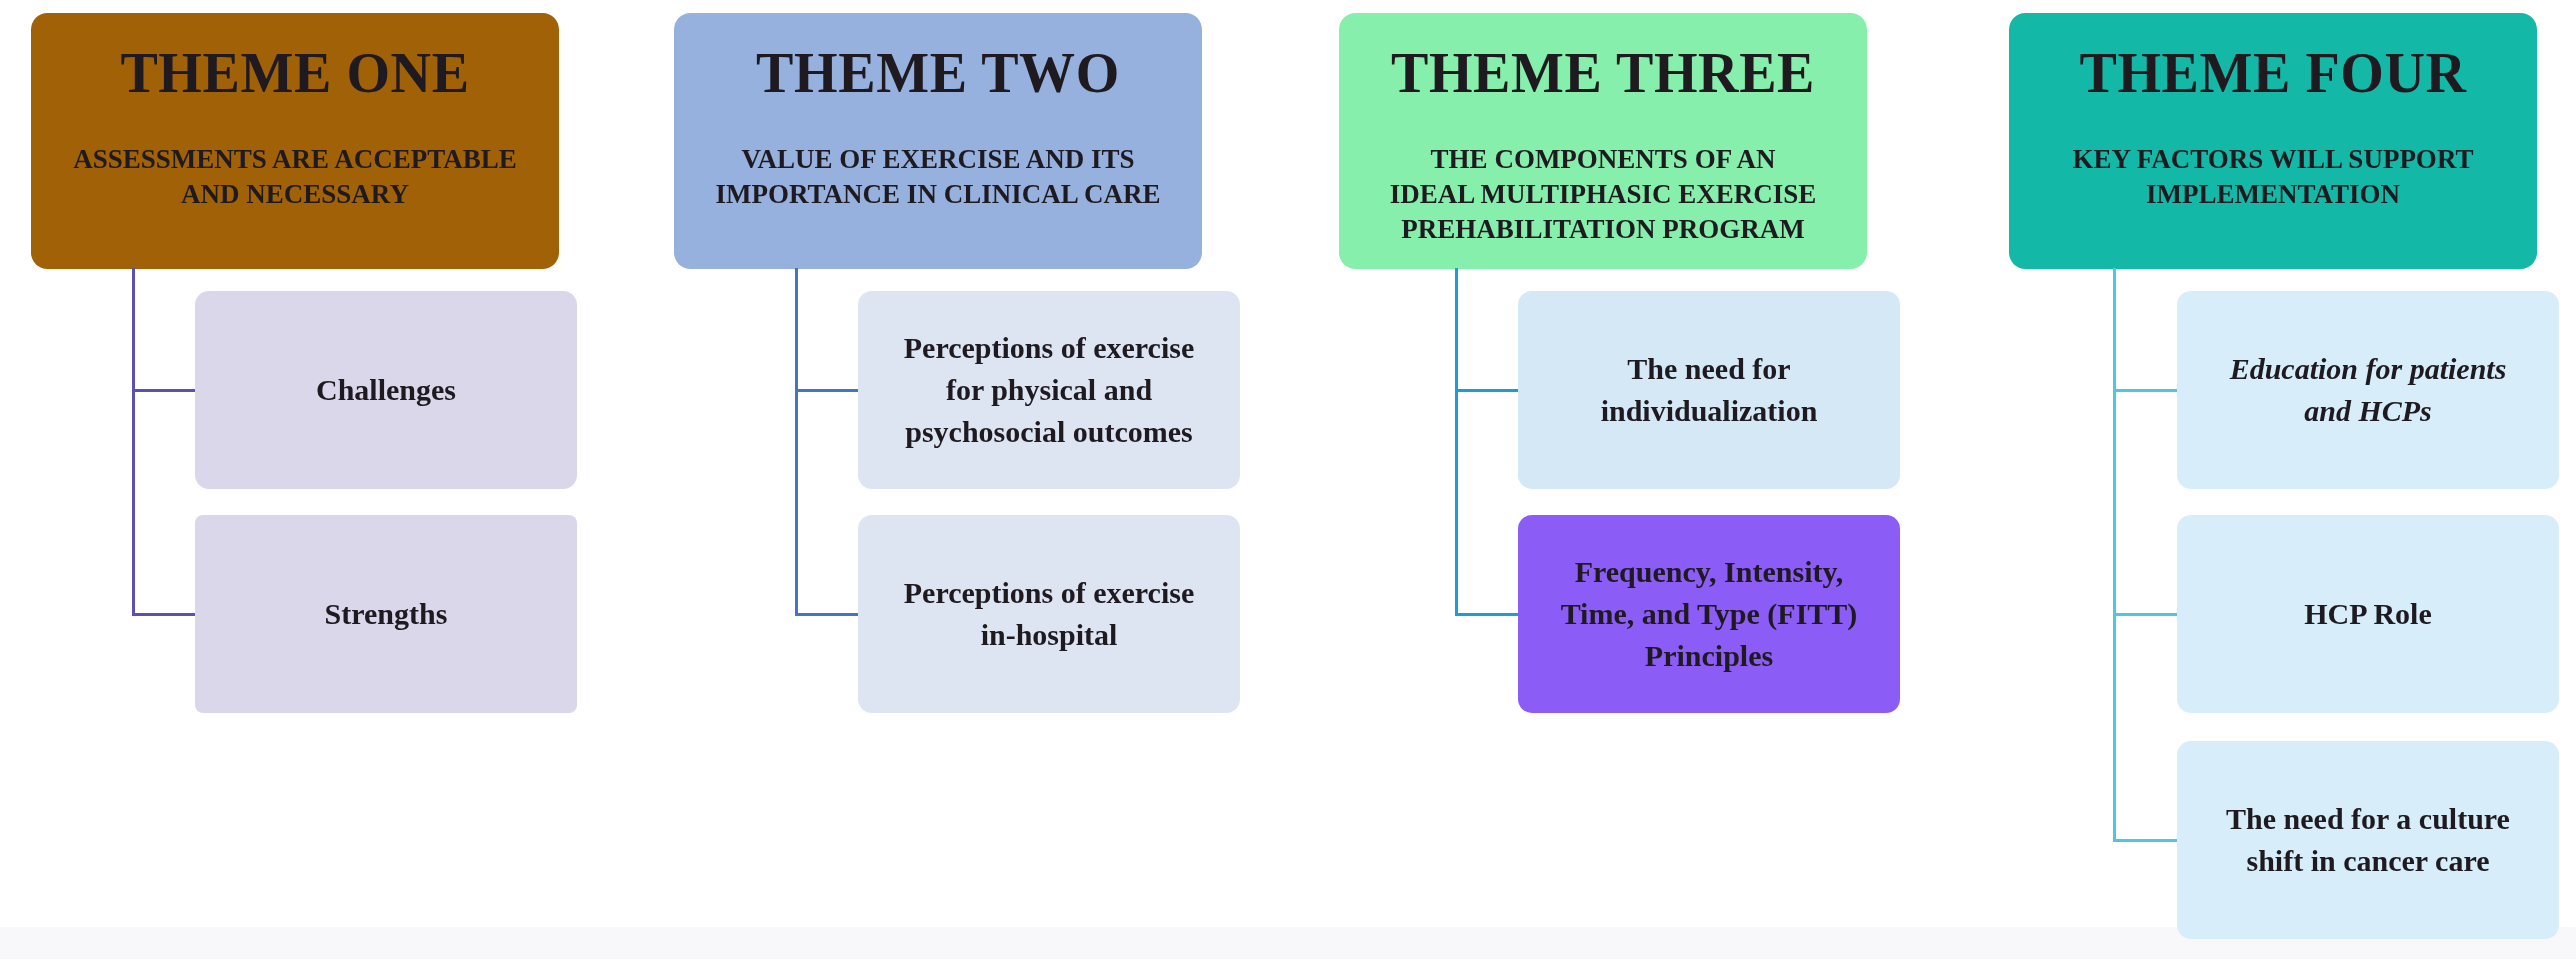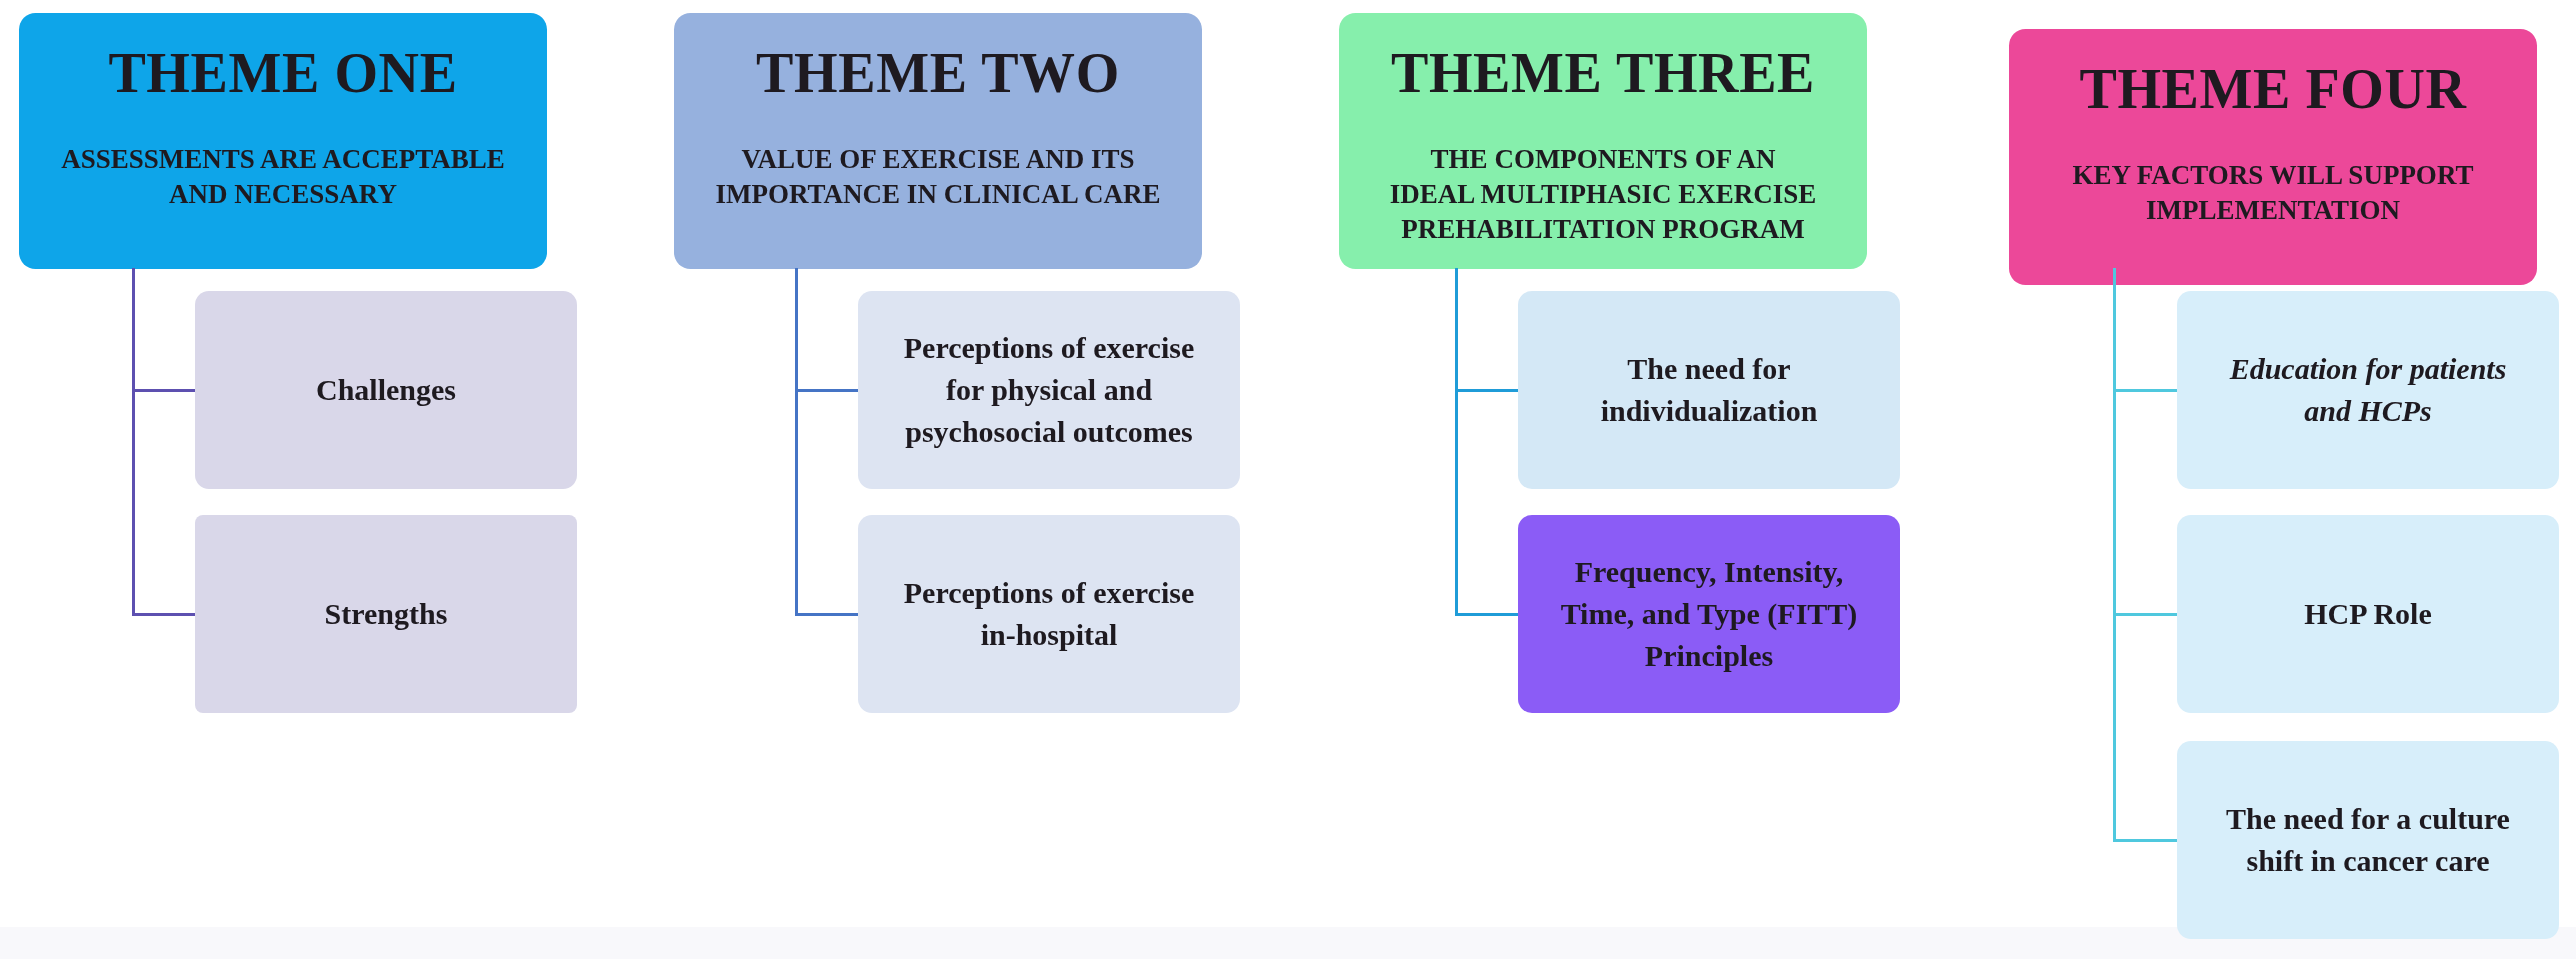--- a/index.html
+++ b/index.html
@@ -64,21 +64,21 @@
     top:927px;
     height:32px;
     background:#f8f8fb;
   }
 </style>
 </head>
 <body>
 
 <div class="canvas" id="canvas">
   <div class="bottom-band"></div>
-<div class="header-box" style="left: 19px; background: #0ea5e9; text-align: center;">
+<div class="header-box" style="left: 31px; background: #a16207; text-align: center;">
       <div class="theme-title">THEME ONE</div>
       <div class="theme-subtitle">ASSESSMENTS ARE ACCEPTABLE
 AND NECESSARY</div>
     </div>
     <div class="connector" style="left: 132px; top: 268px; width: 2.5px; height: 347px; background: rgb(93, 80, 176);"></div>
     <div class="connector" style="left: 132px; top: 389px; width: 64px; height: 2.5px; background: rgb(93, 80, 176);"></div>
     <div class="child-box" style="left: 195px; top: 291px; background: rgb(217, 215, 233);">
       <div class="child-label">Challenges</div>
     </div>
     <div class="connector" style="left: 132px; top: 613px; width: 64px; height: 2.5px; background: rgb(93, 80, 176);"></div>
@@ -113,21 +113,21 @@
     <div class="child-box" style="left: 1518px; top: 291px; background: rgb(212, 232, 246);">
       <div class="child-label">The need for
 individualization</div>
     </div>
     <div class="connector" style="left: 1455px; top: 613px; width: 64px; height: 2.5px; background: rgb(31, 156, 216);"></div>
     <div class="child-box" style="left: 1518px; top: 515px; background: #8b5cf6; justify-content: center;">
       <div class="child-label">Frequency, Intensity,
 Time, and Type (FITT)
 Principles</div>
     </div>
-    <div class="header-box" style="left: 2009px; background: #ec4899; margin-top: 16px;">
+    <div class="header-box" style="left: 2009px; background: #14b8a6;">
       <div class="theme-title">THEME FOUR</div>
       <div class="theme-subtitle">KEY FACTORS WILL SUPPORT
 IMPLEMENTATION</div>
     </div>
     <div class="connector" style="left: 2113px; top: 268px; width: 2.5px; height: 573px; background: rgb(79, 200, 222);"></div>
     <div class="connector" style="left: 2113px; top: 389px; width: 65px; height: 2.5px; background: rgb(79, 200, 222);"></div>
     <div class="child-box" style="left: 2177px; top: 291px; background: rgb(215, 238, 250); font-style: italic;">
       <div class="child-label">Education for patients
 and HCPs</div>
     </div>

